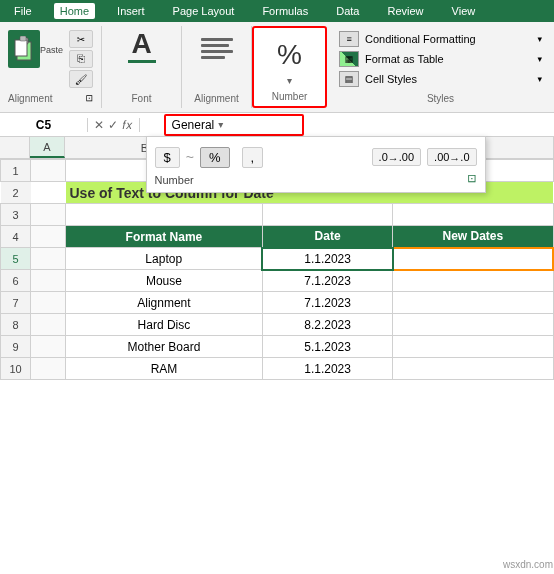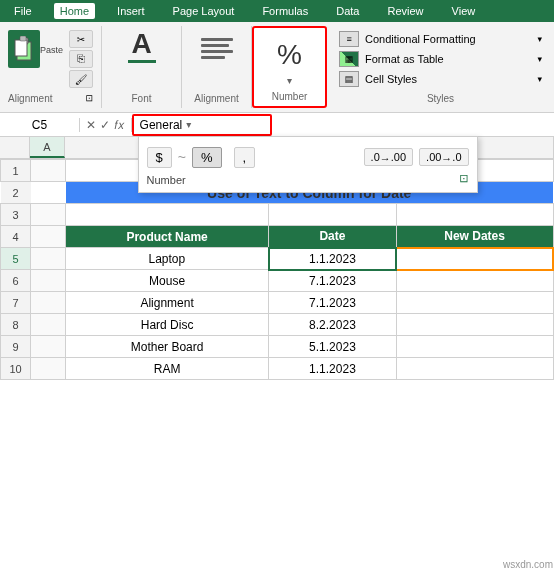--- a/index.html
+++ b/index.html
@@ -195,27 +195,28 @@
     
     .formula-bar {
       display: flex;
       align-items: center;
       border-bottom: 1px solid #d0d0d0;
       height: 24px;
       background: #fff;
     }
 
     .cell-ref {
-      width: 80px;
+      width: 88px;
       border-right: 1px solid #d0d0d0;
       padding: 0 6px;
       font-size: 12px;
       display: flex;
       align-items: center;
       justify-content: center;
+      font-weight: bold;
     }
 
     .formula-icons {
       display: flex;
       gap: 4px;
       padding: 0 6px;
       border-right: 1px solid #d0d0d0;
     }
 
     .formula-icon {
@@ -235,21 +236,21 @@
     .number-format-dropdown {
       border: 2px solid #ff0000;
       border-radius: 2px;
       padding: 2px 6px;
       background: #fff;
       font-size: 12px;
       display: flex;
       align-items: center;
       gap: 4px;
       cursor: pointer;
-      margin-left: 0;
+      margin-left: 24px;
       width: 140px;
     }
 
     .dropdown-arrow {
       font-size: 10px;
       color: #666;
     }
 
     
     .number-panel {
@@ -387,22 +388,22 @@
 
     .data-cell {
       text-align: center;
     }
 
     .title-row td {
       border: none;
     }
 
     .title-cell {
-      background: #3b82f6;
-      text-align: center;
+      background: #bef264;
+      text-align: left;
       font-weight: bold;
       font-size: 14px;
       color: #333;
     }
 
     
     .watermark {
       position: fixed;
       bottom: 4px;
       right: 1px;
@@ -574,21 +575,21 @@
       <td class="row-num">3</td>
       <td class="col-a"></td>
       <td></td>
       <td></td>
       <td></td>
     </tr>
 
     <tr>
       <td class="row-num">4</td>
       <td class="col-a"></td>
-      <td class="header-cell">Product Name</td>
+      <td class="header-cell">Format Name</td>
       <td class="header-cell">Date</td>
       <td class="header-cell">New Dates</td>
     </tr>
 
     <tr>
       <td class="row-num active">5</td>
       <td class="col-a"></td>
       <td class="data-cell">Laptop</td>
       <td class="data-cell cell-active">1.1.2023</td>
       <td class="data-cell cell-highlighted"></td>

